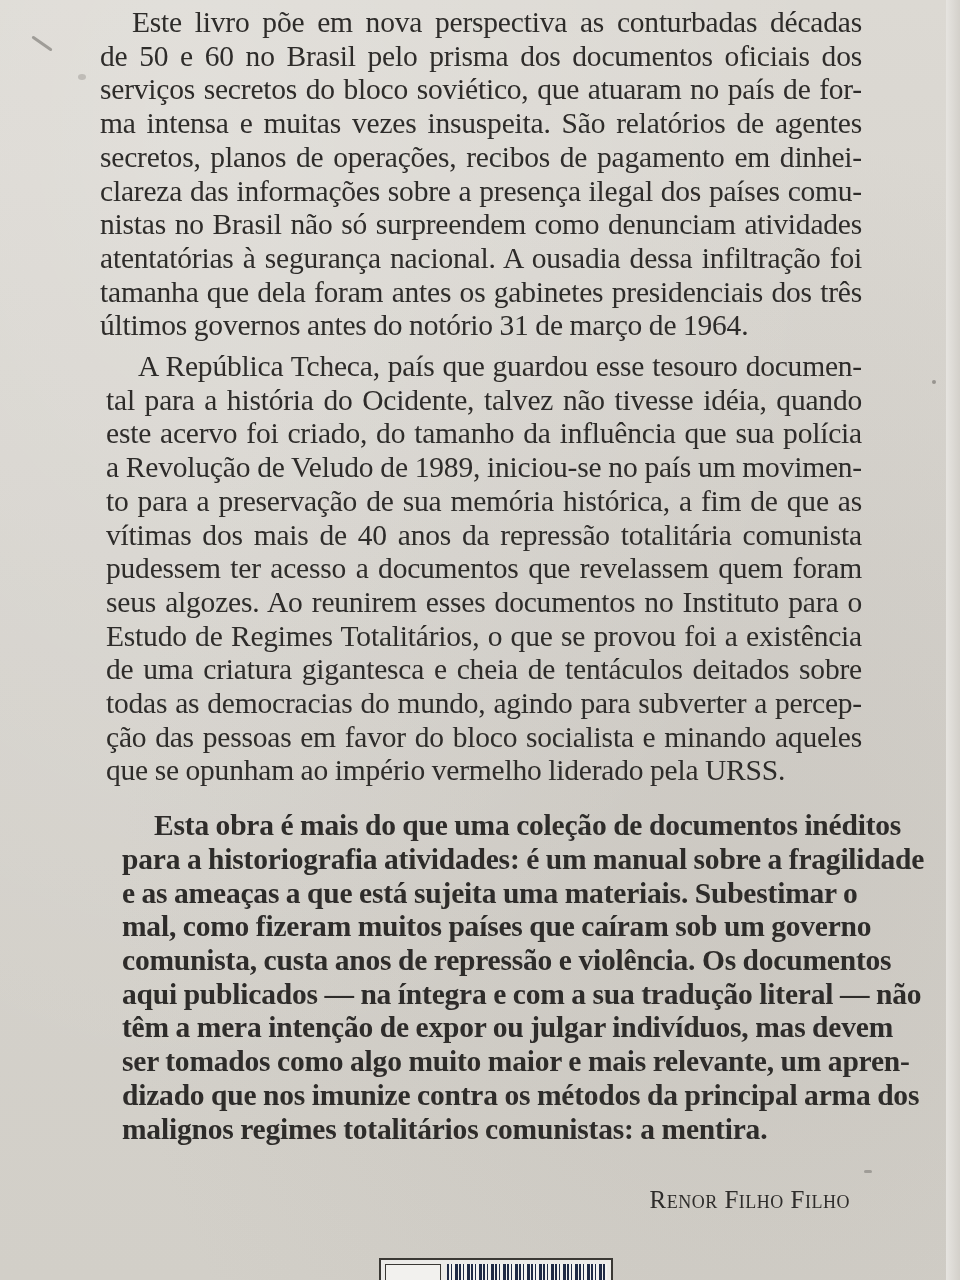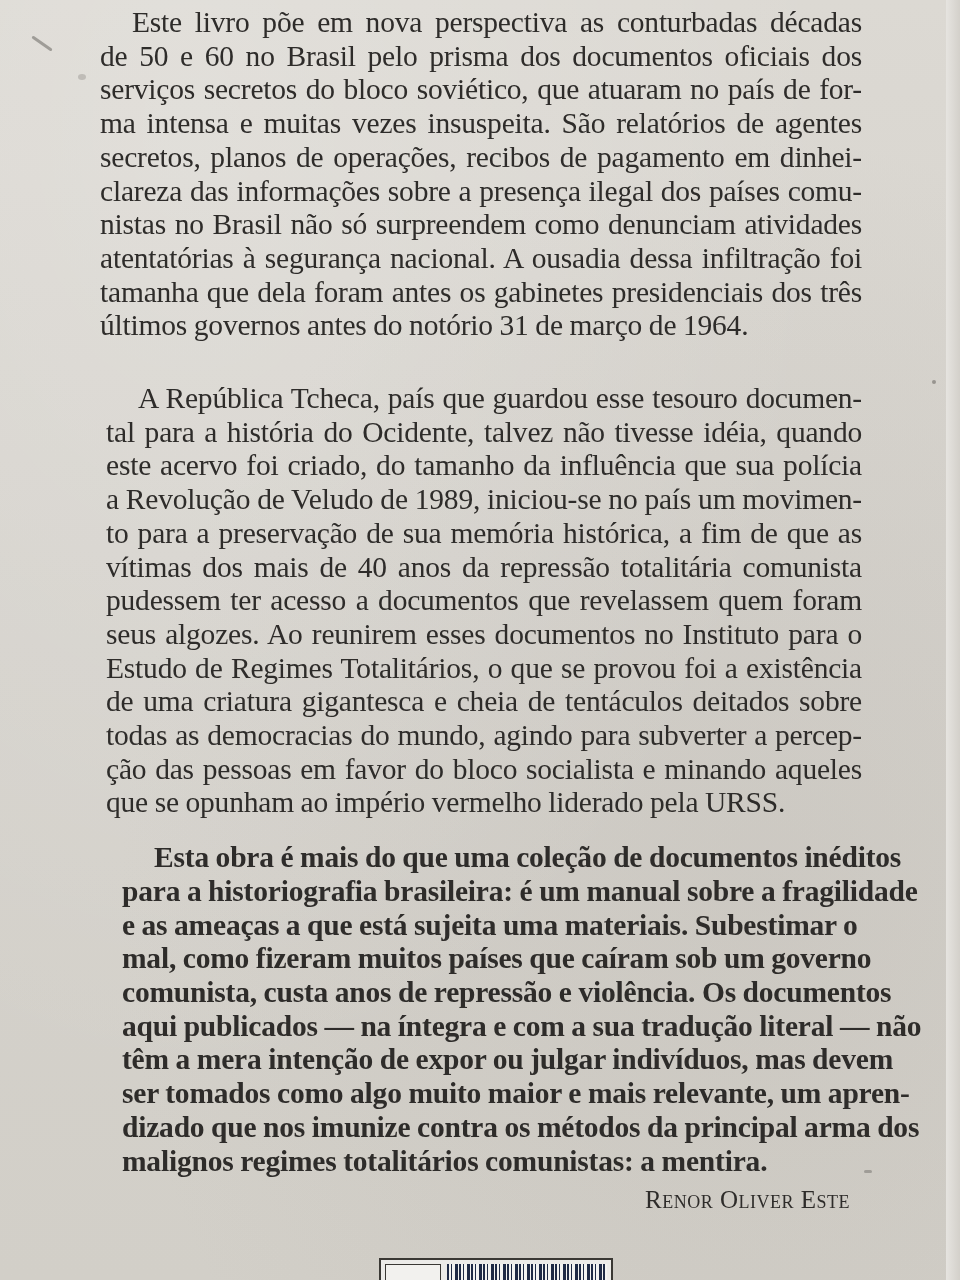--- a/index.html
+++ b/index.html
@@ -48,21 +48,21 @@
   .line {
     display: block;
     white-space: nowrap;
     text-align-last: justify;
     text-align: justify;
   }
   .line.last {
     text-align-last: left;
   }
   .p1 { margin-left: 0px; }
-  .p2 { margin-left: 6px; margin-top: 39px; }
+  .p2 { margin-left: 6px; margin-top: 7px; }
   .p3 { margin-left: 22px; margin-top: 21px; width: 735px; font-weight: bold; }
   .indent { padding-left: 32px; }
   .signature {
     position: absolute;
     right: 110px;
     top: 1186px;
     font-size: 25px;
     letter-spacing: 0.5px;
     font-variant: small-caps;
     color: #2e2c2a;
@@ -136,33 +136,33 @@
       <span class="line">seus algozes. Ao reunirem esses documentos no Instituto para o</span>
       <span class="line">Estudo de Regimes Totalitários, o que se provou foi a existência</span>
       <span class="line">de uma criatura gigantesca e cheia de tentáculos deitados sobre</span>
       <span class="line">todas as democracias do mundo, agindo para subverter a percep-</span>
       <span class="line">ção das pessoas em favor do bloco socialista e minando aqueles</span>
       <span class="line last">que se opunham ao império vermelho liderado pela URSS.</span>
     </p>
 
     <p class="para p3">
       <span class="line indent">Esta obra é mais do que uma coleção de documentos inéditos</span>
-      <span class="line">para a historiografia brasileira: é um manual sobre a fragilidade</span>
+      <span class="line">para a historiografia atividades: é um manual sobre a fragilidade</span>
       <span class="line">e as ameaças a que está sujeita uma materiais. Subestimar o</span>
       <span class="line">mal, como fizeram muitos países que caíram sob um governo</span>
       <span class="line">comunista, custa anos de repressão e violência. Os documentos</span>
       <span class="line">aqui publicados — na íntegra e com a sua tradução literal — não</span>
       <span class="line">têm a mera intenção de expor ou julgar indivíduos, mas devem</span>
       <span class="line">ser tomados como algo muito maior e mais relevante, um apren-</span>
       <span class="line">dizado que nos imunize contra os métodos da principal arma dos</span>
       <span class="line last">malignos regimes totalitários comunistas: a mentira.</span>
     </p>
   </div>
 
-  <div class="signature">Renor Oliver Este</div>
+  <div class="signature">Renor Filho Filho</div>
 
   <div class="barcode-box">
     <div class="barcode-logo"></div>
     <div class="barcode-bars"></div>
   </div>
 
   <div class="page-edge"></div>
 </div>
 
 </body></html>

